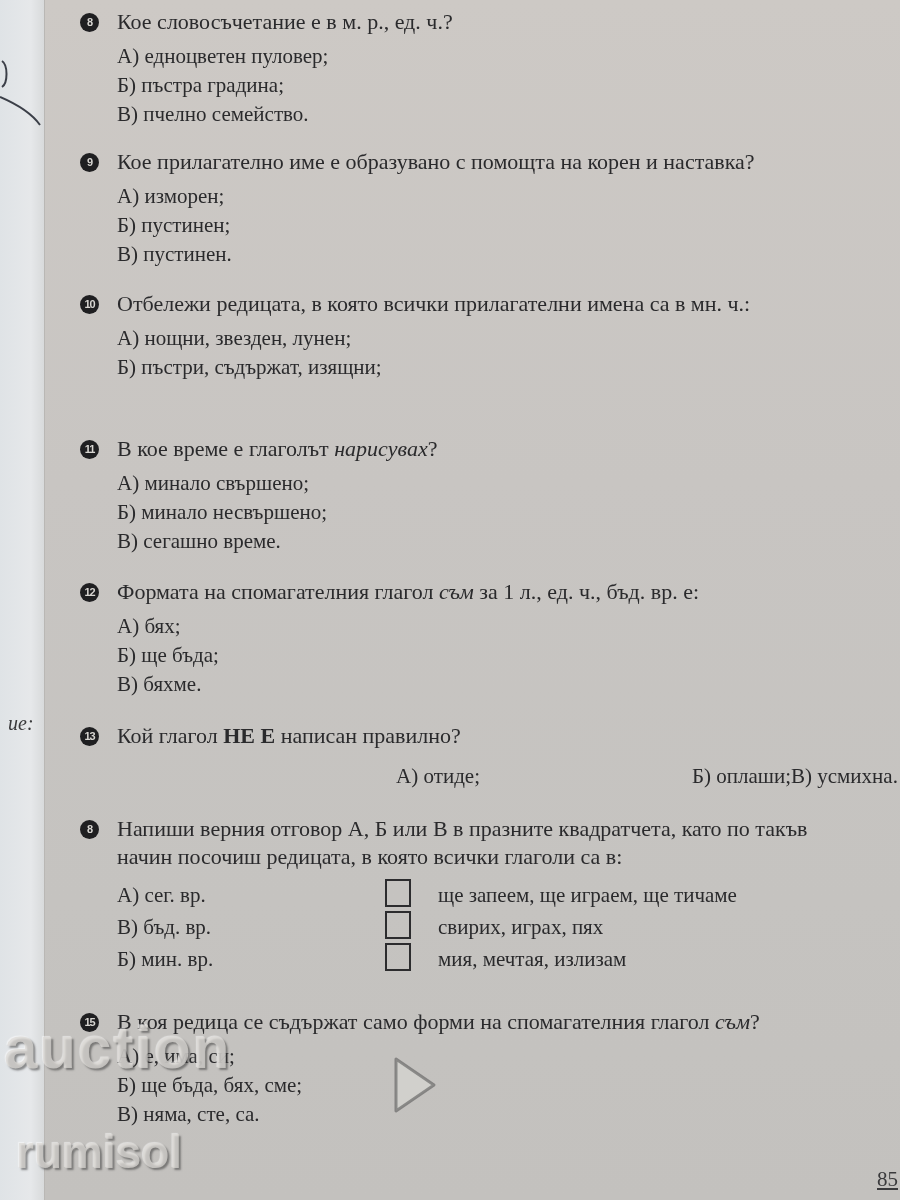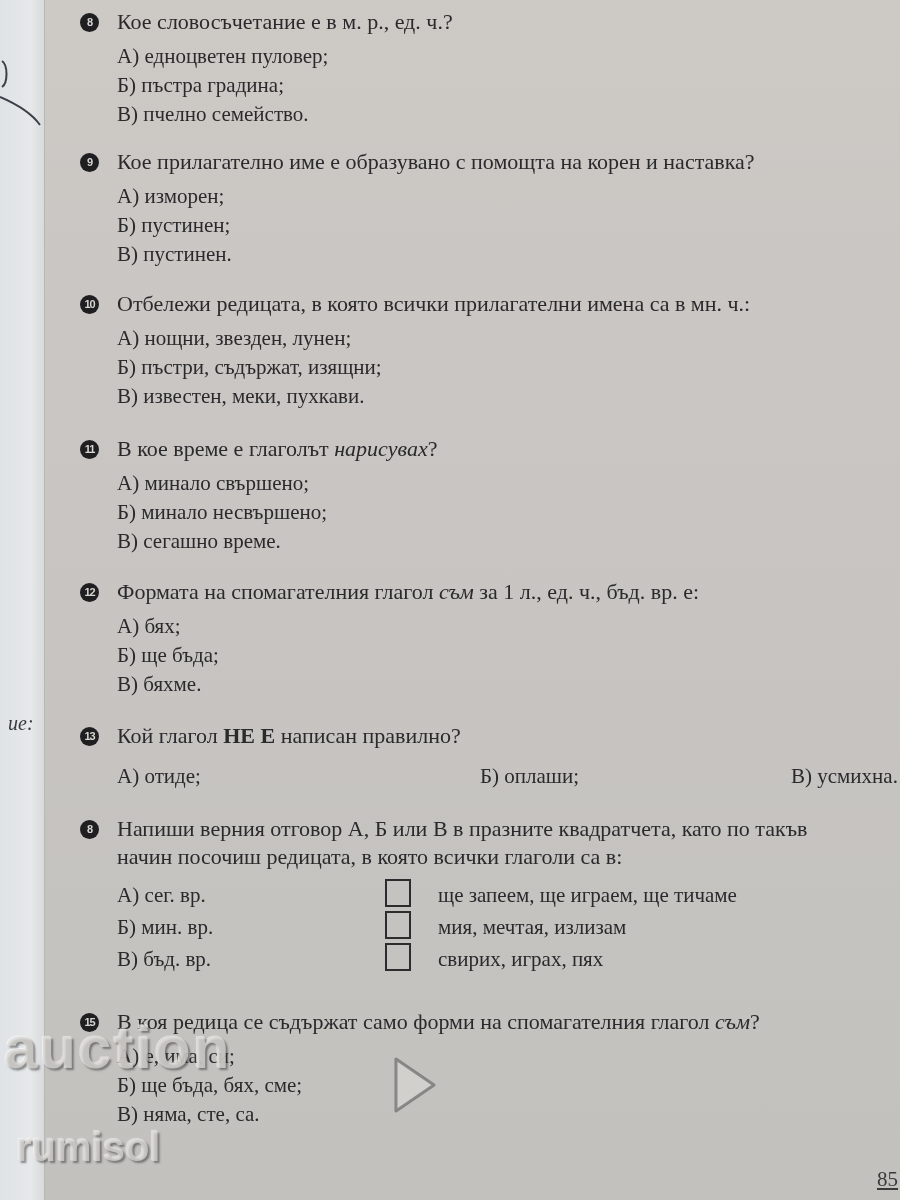--- a/index.html
+++ b/index.html
@@ -30,21 +30,21 @@
       padding-left: 37px;
     }
     .q-num {
       position: absolute; left: 0; top: 5px; width: 19px; height: 19px; border-radius: 50%;
       background: #1f1f21; color: #d8d6d2; font-family: "Liberation Sans", sans-serif;
       font-size: 11px; font-weight: bold; text-align: center; line-height: 19px;
       letter-spacing: -1px;
     }
     .opts { padding-left: 37px; margin-top: 6px; }
     .opt { font-size: 21px; line-height: 29px; white-space: nowrap; }
-    .row-opts { display: flex; padding-left: 37px; margin-top: 12px; font-size: 21px; }
+    .row-opts { display: flex; padding-left: 37px; margin-top: 12px; font-size: 21px; text-align: right; }
     .row-opts .opt:nth-child(1) { width: 363px; }
     .row-opts .opt:nth-child(2) { width: 311px; }
     .match-table { padding-left: 37px; margin-top: 8px; }
     .match-row { position: relative; height: 32px; font-size: 21px; line-height: 32px; }
     .match-row .lbl { position: absolute; left: 0; top: 0; }
     .match-row .box {
       position: absolute; left: 268px; top: 0; width: 26px; height: 28px;
       border: 2px solid #2c2c2e; background: transparent; box-sizing: border-box;
     }
     .match-row .verbs { position: absolute; left: 309px; top: 0; white-space: nowrap; margin-left: 12px; }
@@ -52,21 +52,21 @@
       position: absolute; right: 2px; bottom: 8px; font-size: 21px; color: #3a3a3c; text-decoration: underline;
     }
     .watermark {
       position: absolute; left: 0; top: 995px; width: 460px; height: 190px; pointer-events: none;
       font-family: "Liberation Sans", sans-serif; font-weight: bold;
       color: rgba(220, 218, 214, 0.72);
       text-shadow: 2px 2px 2px rgba(60,60,60,0.55), -1px -1px 1px rgba(255,255,255,0.5);
     }
     .watermark .wm-balkan { position: absolute; left: 14px; top: 0; font-size: 34px; letter-spacing: 1px; }
     .watermark .wm-auction { position: absolute; left: 4px; top: 18px; font-size: 60px; letter-spacing: 2px; }
-    .watermark .wm-rumisol { position: absolute; left: 16px; top: 130px; font-size: 40px; }
+    .watermark .wm-rumisol { position: absolute; left: 16px; top: 130px; font-size: 46px; }
     .watermark .wm-play { position: absolute; left: 392px; top: 60px; width: 46px; height: 60px; }
   </style>
 </head>
 <body>
 
 <div class="left-page">
   <svg class="scribble" viewBox="0 0 44 80">
     <path d="M2 6 C 8 10, 8 28, 2 32" stroke="#3b3f48" stroke-width="2" fill="none"></path>
     <path d="M0 42 C 14 48, 30 56, 40 70" stroke="#3b3f48" stroke-width="2" fill="none"></path>
   </svg>
@@ -100,21 +100,20 @@
   </div>
 
   <div class="q" style="top:290px;">
     <div class="q-head">
       <span class="q-num">10</span>
       <span>Отбележи редицата, в която всички прилагателни имена са в мн. ч.:</span>
     </div>
     <div class="opts">
       <div class="opt">А) нощни, звезден, лунен;</div>
       <div class="opt">Б) пъстри, съдържат, изящни;</div>
-      <div class="opt">В) известен, меки, пухкави.</div>
     </div>
   </div>
 
   <div class="q" style="top:435px;">
     <div class="q-head">
       <span class="q-num">11</span>
       <span>В кое време е глаголът </span><i>нарисувах</i><span>?</span>
     </div>
     <div class="opts">
       <div class="opt">А) минало свършено;</div>
@@ -155,28 +154,28 @@
     <div class="q-head">
       <span>начин посочиш редицата, в която всички глаголи са в:</span>
     </div>
     <div class="match-table">
       <div class="match-row">
         <span class="lbl">А) сег. вр.</span>
         <span class="box"></span>
         <span class="verbs">ще запеем, ще играем, ще тичаме</span>
       </div>
       <div class="match-row">
+        <span class="lbl">В) бъд. вр.</span>
+        <span class="box"></span>
+        <span class="verbs">свирих, играх, пях</span>
+      </div>
+      <div class="match-row">
         <span class="lbl">Б) мин. вр.</span>
         <span class="box"></span>
         <span class="verbs">мия, мечтая, излизам</span>
-      </div>
-      <div class="match-row">
-        <span class="lbl">В) бъд. вр.</span>
-        <span class="box"></span>
-        <span class="verbs">свирих, играх, пях</span>
       </div>
     </div>
   </div>
 
   <div class="q" style="top:1008px;">
     <div class="q-head">
       <span class="q-num">15</span>
       <span>В коя редица се съдържат само форми на спомагателния глагол </span><i>съм</i><span>?</span>
     </div>
     <div class="opts">

